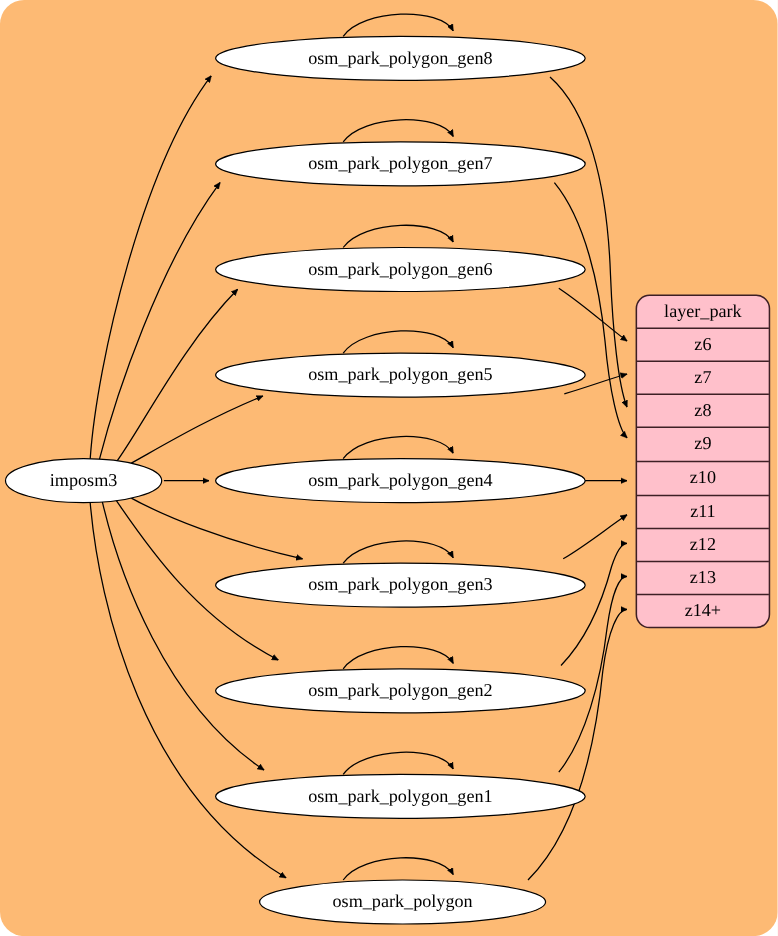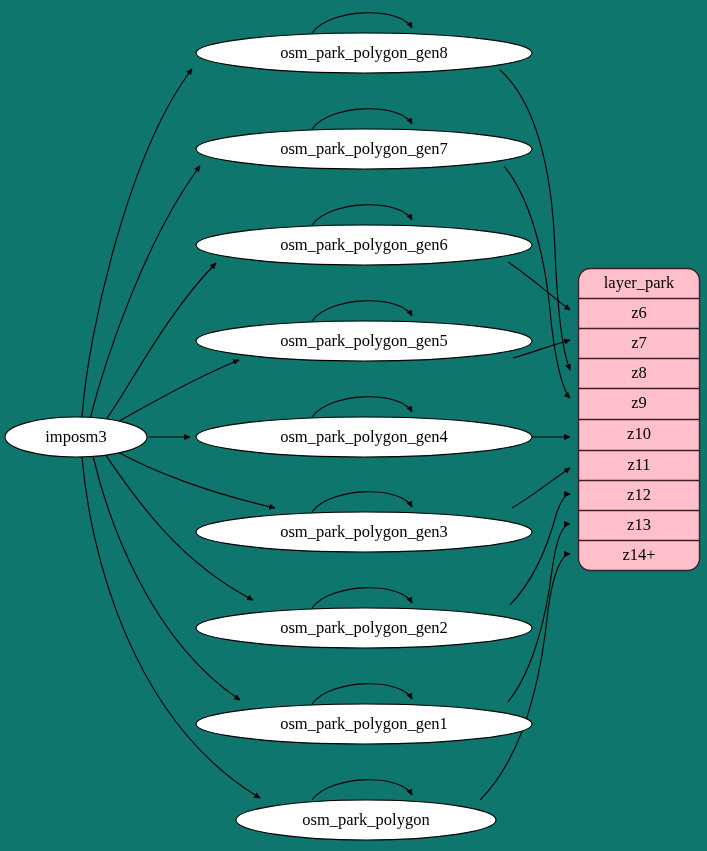--- a/index.html
+++ b/index.html
@@ -4,23 +4,24 @@
 <style>
   html, body {
     margin: 0;
     padding: 0;
     background: #ffffff;
   }
   #canvas {
     position: relative;
     width: 707px;
     height: 851px;
-    background: #0f766e;
+    background: #fdba74;
     font-family: "Liberation Serif", "DejaVu Serif", serif;
     overflow: hidden;
+    border-radius: 22px;
   }
   svg#graph {
     position: absolute;
     left: 0;
     top: 0;
     width: 707px;
     height: 851px;
   }
   .node-ellipse {
     fill: #ffffff;

